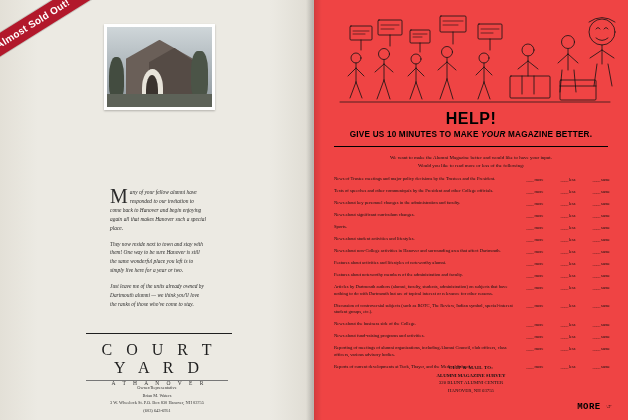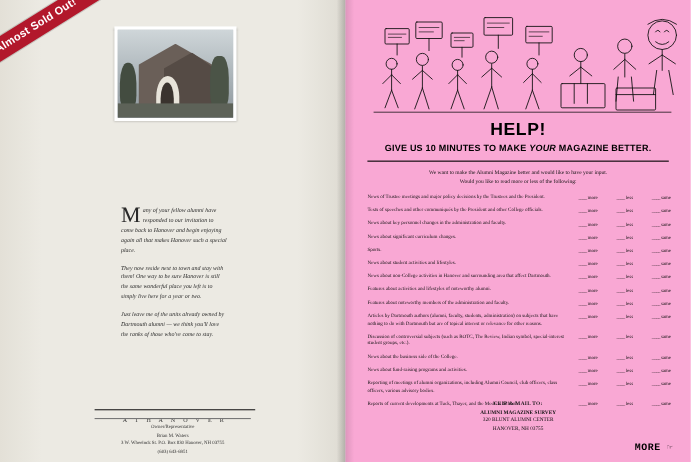--- a/index.html
+++ b/index.html
@@ -112,21 +112,21 @@
 
   
   .gutter{
     position:absolute;left:306px;top:0;width:16px;height:420px;
     background:linear-gradient(90deg,rgba(0,0,0,0) 0%,rgba(0,0,0,.18) 45%,rgba(0,0,0,.10) 55%,rgba(0,0,0,0) 100%);
     z-index:5;pointer-events:none;
   }
 
   
   .right-page{
-    position:relative;width:314px;height:420px;background:#f9a8d4;
+    position:relative;width:314px;height:420px;background:#ef4444;
     box-sizing:border-box;overflow:hidden;
   }
   .cartoon{
     position:absolute;left:18px;top:6px;width:286px;height:108px;
   }
   .cartoon svg{display:block;}
 
   .help{
     position:absolute;left:0;right:0;top:110px;text-align:center;
     font-family:"Liberation Sans", sans-serif;
@@ -201,20 +201,22 @@
     </div>
 
     <div class="lead">
       <p><span class="dropcap">M</span><span>any of your fellow alumni have responded to our invitation to come back to Hanover and begin enjoying again all that makes Hanover such a special place.</span></p>
       <p>They now reside next to town and stay with them! One way to be sure Hanover is still the same wonderful place you left is to simply live here for a year or two.</p>
       <p>Just leave me of the units already owned by Dartmouth alumni — we think you'll love the ranks of those who've come to stay.</p>
     </div>
 
     <div class="wordmark">
       <div class="rule"></div>
+      <div class="court">C O U R T</div>
+      <div class="yard">Y A R D</div>
       <div class="at">A T   H A N O V E R</div>
     </div>
 
     <div class="addr">
       <div class="rule"></div>
       <div>Owner/Representative</div>
       <div>Brian M. Waters</div>
       <div>3 W. Wheelock St.  P.O. Box 830  Hanover, NH 03755</div>
       <div>(603) 643-6951</div>
     </div>

